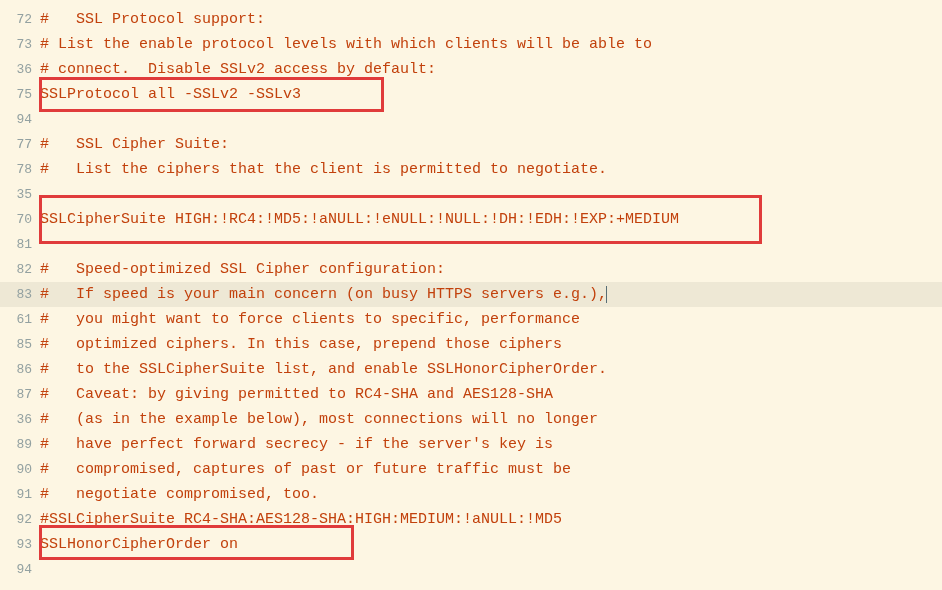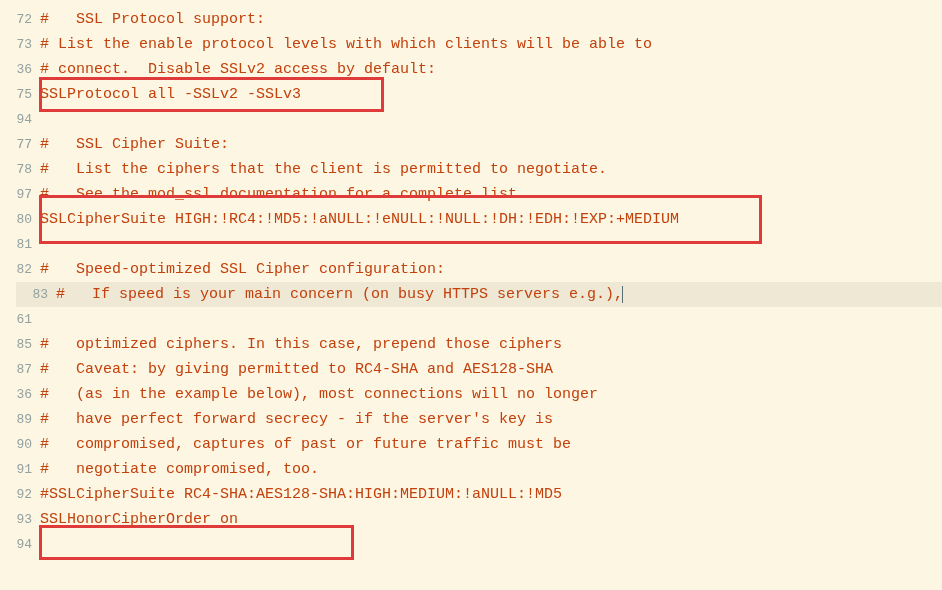--- a/index.html
+++ b/index.html
@@ -31,21 +31,20 @@
     font-size: 13px;
     flex-shrink: 0;
     user-select: none;
   }
   .code {
     color: #c2410c;
     flex-shrink: 0;
   }
   .current-line {
     background: #eee8d5;
-    margin-left: 16px;
   }
   .caret {
     display: inline-block;
     width: 1px;
     height: 17px;
     background: #586e75;
     vertical-align: middle;
     margin-left: -1px;
   }
   .hl-box {
@@ -58,27 +57,28 @@
 <body>
 
 <div class="editor" id="editor">
     <div class="line"><span class="gutter">72</span><span class="code">#   SSL Protocol support:</span></div>
     <div class="line"><span class="gutter">73</span><span class="code"># List the enable protocol levels with which clients will be able to</span></div>
     <div class="line"><span class="gutter">36</span><span class="code"># connect.  Disable SSLv2 access by default:</span></div>
     <div class="line"><span class="gutter">75</span><span class="code">SSLProtocol all -SSLv2 -SSLv3</span></div>
     <div class="line"><span class="gutter">94</span><span class="code"></span></div>
     <div class="line"><span class="gutter">77</span><span class="code">#   SSL Cipher Suite:</span></div>
     <div class="line"><span class="gutter">78</span><span class="code">#   List the ciphers that the client is permitted to negotiate.</span></div>
-    <div class="line"><span class="gutter">97</span><span class="code">#   See the mod_ssl documentation for a complete list.</span></div>
-    <div class="line"><span class="gutter">80</span><span class="code">SSLCipherSuite HIGH:!RC4:!MD5:!aNULL:!eNULL:!NULL:!DH:!EDH:!EXP:+MEDIUM</span></div>
+    <div class="line"><span class="gutter">35</span></div>
+    <div class="line"><span class="gutter">70</span><span class="code">SSLCipherSuite HIGH:!RC4:!MD5:!aNULL:!eNULL:!NULL:!DH:!EDH:!EXP:+MEDIUM</span></div>
     <div class="line"><span class="gutter">81</span><span class="code"></span></div>
     <div class="line"><span class="gutter">82</span><span class="code">#   Speed-optimized SSL Cipher configuration:</span></div>
     <div class="line current-line"><span class="gutter">83</span><span class="code">#   If speed is your main concern (on busy HTTPS servers e.g.),</span><span class="caret"></span></div>
-    <div class="line"><span class="gutter">61</span></div>
+    <div class="line"><span class="gutter">61</span><span class="code">#   you might want to force clients to specific, performance</span></div>
     <div class="line"><span class="gutter">85</span><span class="code">#   optimized ciphers. In this case, prepend those ciphers</span></div>
+    <div class="line"><span class="gutter">86</span><span class="code">#   to the SSLCipherSuite list, and enable SSLHonorCipherOrder.</span></div>
     <div class="line"><span class="gutter">87</span><span class="code">#   Caveat: by giving permitted to RC4-SHA and AES128-SHA</span></div>
     <div class="line"><span class="gutter">36</span><span class="code">#   (as in the example below), most connections will no longer</span></div>
     <div class="line"><span class="gutter">89</span><span class="code">#   have perfect forward secrecy - if the server's key is</span></div>
     <div class="line"><span class="gutter">90</span><span class="code">#   compromised, captures of past or future traffic must be</span></div>
     <div class="line"><span class="gutter">91</span><span class="code">#   negotiate compromised, too.</span></div>
     <div class="line"><span class="gutter">92</span><span class="code">#SSLCipherSuite RC4-SHA:AES128-SHA:HIGH:MEDIUM:!aNULL:!MD5</span></div>
     <div class="line"><span class="gutter">93</span><span class="code">SSLHonorCipherOrder on</span></div>
     <div class="line"><span class="gutter">94</span><span class="code"></span></div>
   </div>
 

